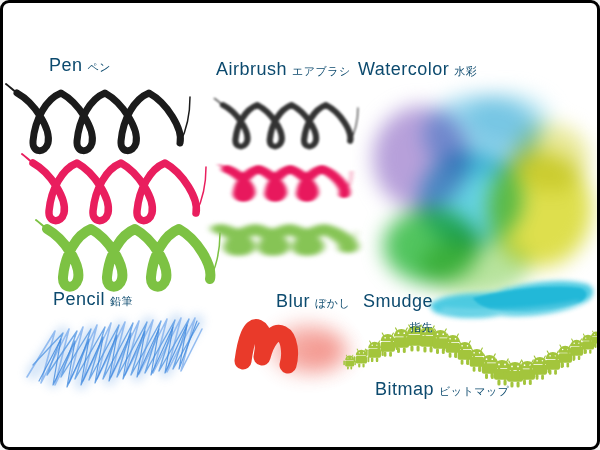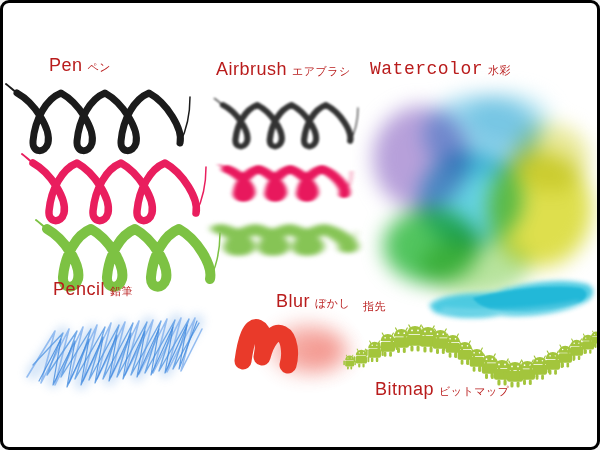--- a/index.html
+++ b/index.html
@@ -15,21 +15,21 @@
     background:#ffffff;
     border:3px solid #000000;
     border-radius:9px;
     box-sizing:content-box;
     overflow:hidden;
   }
   .canvas{position:absolute;left:0;top:0;width:594px;height:444px;}
   svg.strokes{position:absolute;left:0;top:0;}
   .tool-label{
     position:absolute;
-    color:#b91c1c;
+    color:#0c4a6e;
     white-space:nowrap;
     letter-spacing:.5px;
   }
   .tool-label .en{font-size:18px;font-weight:500;}
   .tool-label .ja{font-size:11px;margin-left:5px;}
   .tool-label.stacked{text-align:right;}
   .tool-label.stacked .ja{display:block;margin-left:0;margin-top:8px;}
   
   .b1{filter:blur(1.2px);}
   .b2{filter:blur(2.6px);}
@@ -147,34 +147,34 @@
     </svg>
 
     <div class="tool-label" style="left:46px;top:52px;">
       <span class="en">Pen</span><span class="ja">ペン</span>
     </div>
 
     <div class="tool-label" style="left:213px;top:56px;">
       <span class="en">Airbrush</span><span class="ja">エアブラシ</span>
     </div>
 
-    <div class="tool-label" style="left:367px;top:56px;font-family:Liberation Mono, monospace;">
+    <div class="tool-label" style="left:355px;top:56px;">
       <span class="en">Watercolor</span><span class="ja">水彩</span>
     </div>
 
-    <div class="tool-label" style="left:50px;top:276px;">
+    <div class="tool-label" style="left:50px;top:286px;">
       <span class="en">Pencil</span><span class="ja">鉛筆</span>
     </div>
 
     <div class="tool-label" style="left:233px;top:288px;margin-left:40px;">
       <span class="en">Blur</span><span class="ja">ぼかし</span>
     </div>
 
     <div class="tool-label stacked" style="left:360px;top:288px;">
-      <span class="ja">指先</span>
+      <span class="en">Smudge</span><span class="ja">指先</span>
     </div>
 
     <div class="tool-label" style="left:372px;top:376px;">
       <span class="en">Bitmap</span><span class="ja">ビットマップ</span>
     </div>
 
   </div>
 </div>
 
 </body></html>

